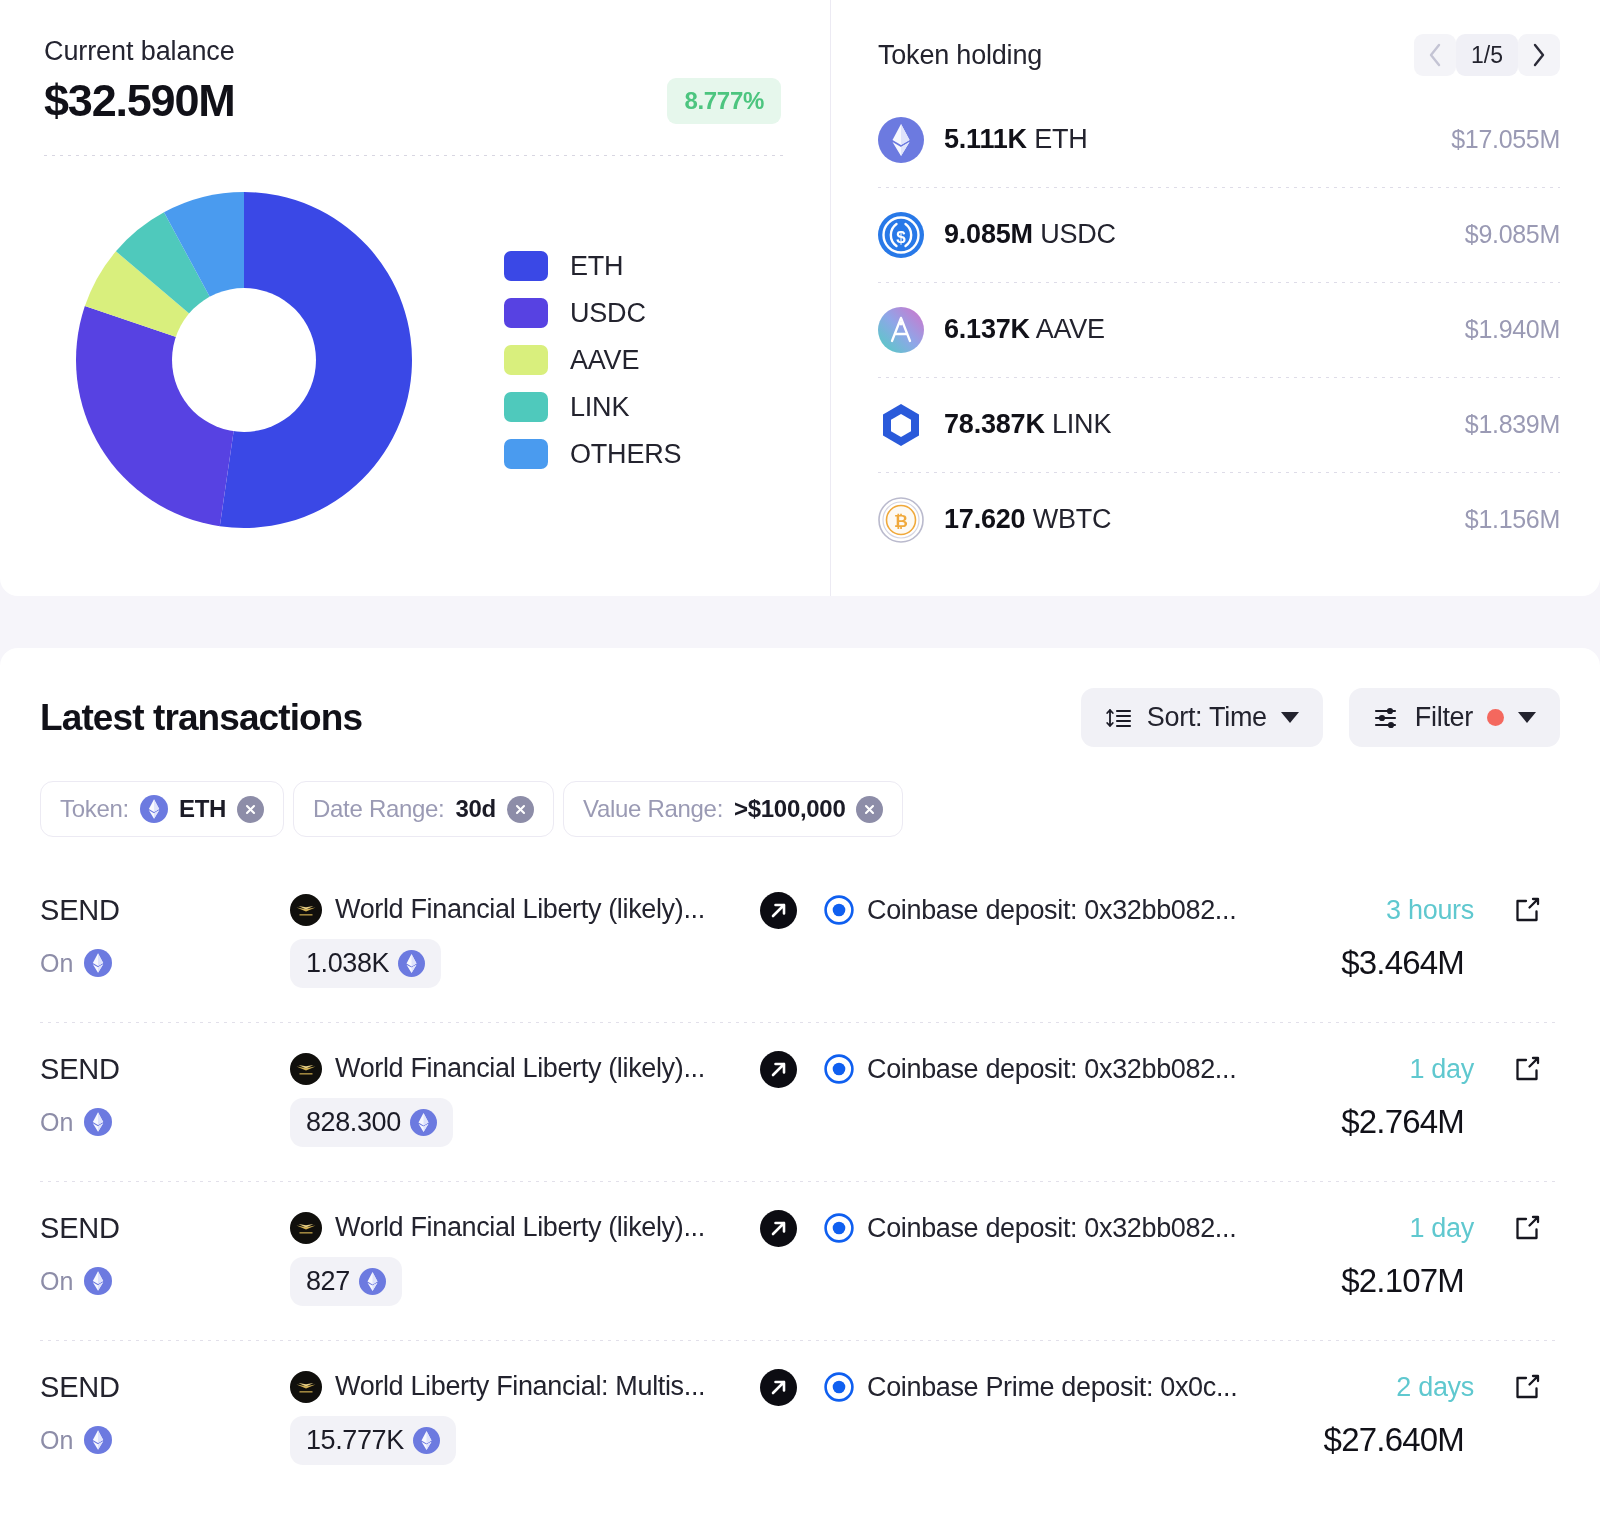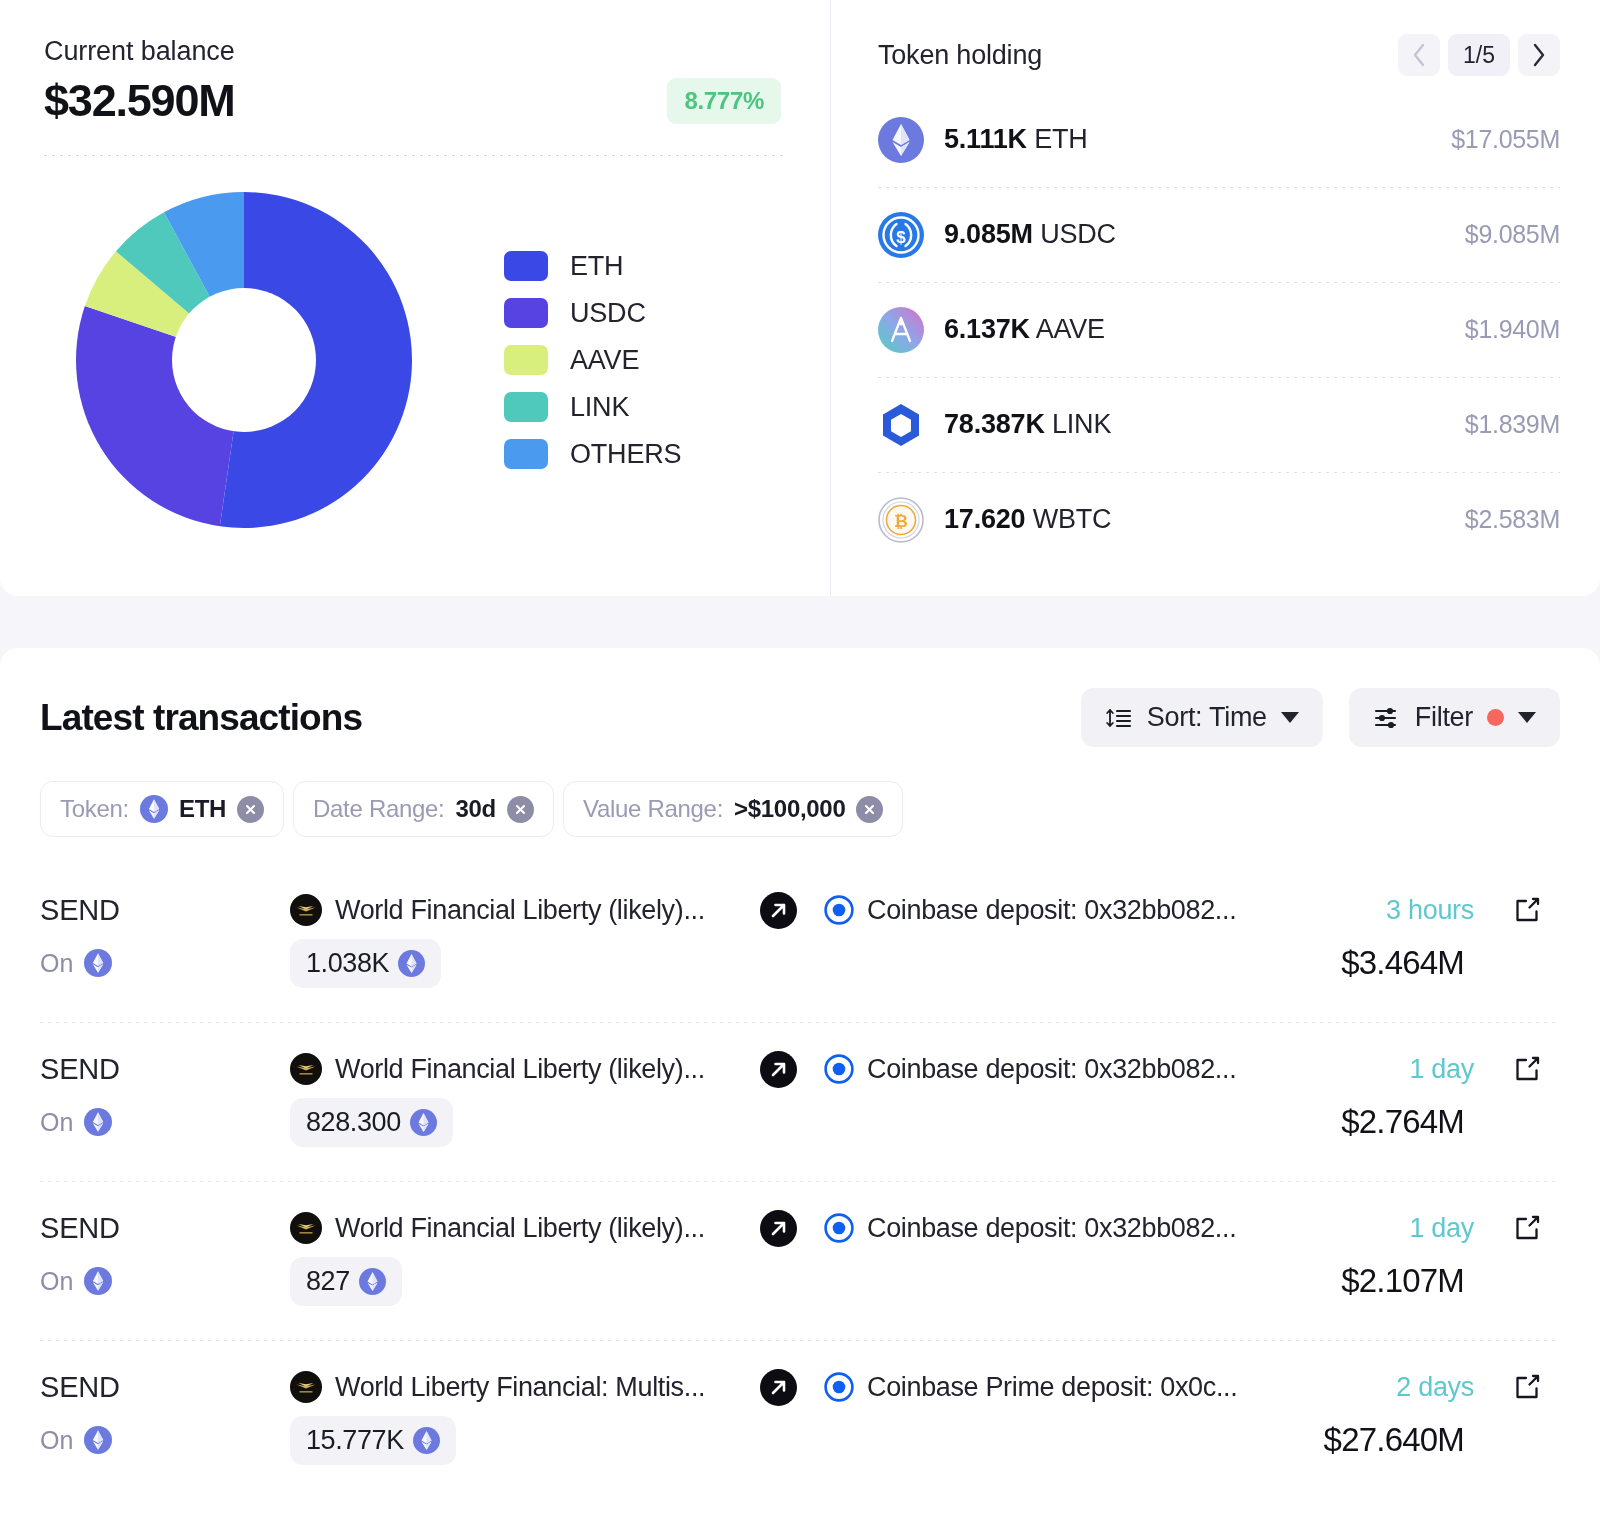--- a/index.html
+++ b/index.html
@@ -41,21 +41,21 @@
   .donut-wrap { width: 400px; display: flex; justify-content: center; }
   .legend { margin-left: 60px; }
   .legend-row { display: flex; align-items: center; height: 47px; }
   .legend-sw { width: 44px; height: 30px; border-radius: 7px; }
   .legend-label { margin-left: 22px; font-size: 27px; color: #23232e; letter-spacing: -0.2px; }
 
   
   .token-pane { flex: 1; padding: 34px 40px 0 48px; }
   .token-head { display: flex; align-items: center; justify-content: space-between; }
   .token-title { font-size: 27px; color: #23232e; letter-spacing: -0.2px; }
-  .pager { display: flex; align-items: flex-start; gap: 8px; }
+  .pager { display: flex; align-items: flex-start; }
   .pg-btn {
     width: 42px; height: 42px; border-radius: 9px; background: #f4f4f8;
     display: flex; align-items: center; justify-content: center;
   }
   .pg-num {
     min-width: 62px; height: 42px; border-radius: 9px; background: #f0f0f6;
     display: flex; align-items: center; justify-content: center;
     font-size: 23px; color: #23232e; font-weight: 500;
   }
   .token-list { margin-top: 16px; }
@@ -105,21 +105,21 @@
   .tx-row + .tx-row::before {
     content: ""; position: absolute; top: 0; left: 0; right: 0; height: 1px;
     background-image: linear-gradient(to right, #e2e0ea 38%, rgba(255,255,255,0) 0%);
     background-size: 8px 1px; background-repeat: repeat-x;
   }
   .tx-line1 { display: flex; align-items: center; height: 44px; }
   .tx-line2 { display: flex; align-items: center; height: 50px; margin-top: 6px; }
   .c-type { width: 250px; flex: 0 0 250px; }
   .send-lbl { font-size: 29px; color: #23232e; letter-spacing: -0.2px; }
   .on-lbl { font-size: 25px; color: #8d8da8; display: flex; align-items: center; gap: 11px; }
-  .c-from { width: 470px; flex: 0 0 470px; display: flex; align-items: center; }
+  .c-from { width: 470px; flex: 0 0 470px; display: flex; }
   .avatar-wf { width: 32px; height: 32px; flex: 0 0 32px; }
   .from-name { margin-left: 13px; font-size: 27px; color: #23232e; letter-spacing: -0.35px; white-space: nowrap; }
   .c-arrow { width: 64px; flex: 0 0 64px; display: flex; align-items: center; }
   .c-to { flex: 1; display: flex; align-items: center; }
   .to-name { margin-left: 13px; font-size: 27px; color: #23232e; letter-spacing: -0.35px; white-space: nowrap; }
   .c-time { width: 210px; flex: 0 0 210px; text-align: right; font-size: 27px; color: #5fc8cf; letter-spacing: -0.3px; }
   .c-ext { width: 86px; flex: 0 0 86px; display: flex; justify-content: flex-end; padding-right: 18px; }
   .amt-chip {
     display: inline-flex; align-items: center; gap: 9px;
     background: #f2f2f7; border-radius: 13px; padding: 9px 16px;
@@ -248,21 +248,21 @@
        <span class="tk-val">$1.839M</span>
           </div>
           <div class="token-row">
             <span class="tk-icon"><svg width="46" height="46" viewBox="0 0 46 46">
         <circle cx="23" cy="23" r="22" fill="#ffffff" stroke="#babacd" stroke-width="1.6"></circle>
         <circle cx="23" cy="23" r="18" fill="#ffffff" stroke="#d6d6e2" stroke-width="1.2"></circle>
         <circle cx="23" cy="23" r="14.5" fill="#fdfaf4" stroke="#f0a93b" stroke-width="1.6"></circle>
         <text x="23" y="30" font-family="Liberation Sans, sans-serif" font-size="17" font-weight="bold" fill="#f0a93b" text-anchor="middle">₿</text>
               </svg></span>
        <span class="tk-name"><b>17.620</b> <span>WBTC</span></span>
-       <span class="tk-val">$2.583M</span>
+       <span class="tk-val">$1.156M</span>
           </div>
         </div>
     </div>
   </div>
 
   <div class="bottom-card">
     <div class="tx-head">
       <div class="tx-title">Latest transactions</div>
       <div class="tx-controls">
         <div class="ctl">

